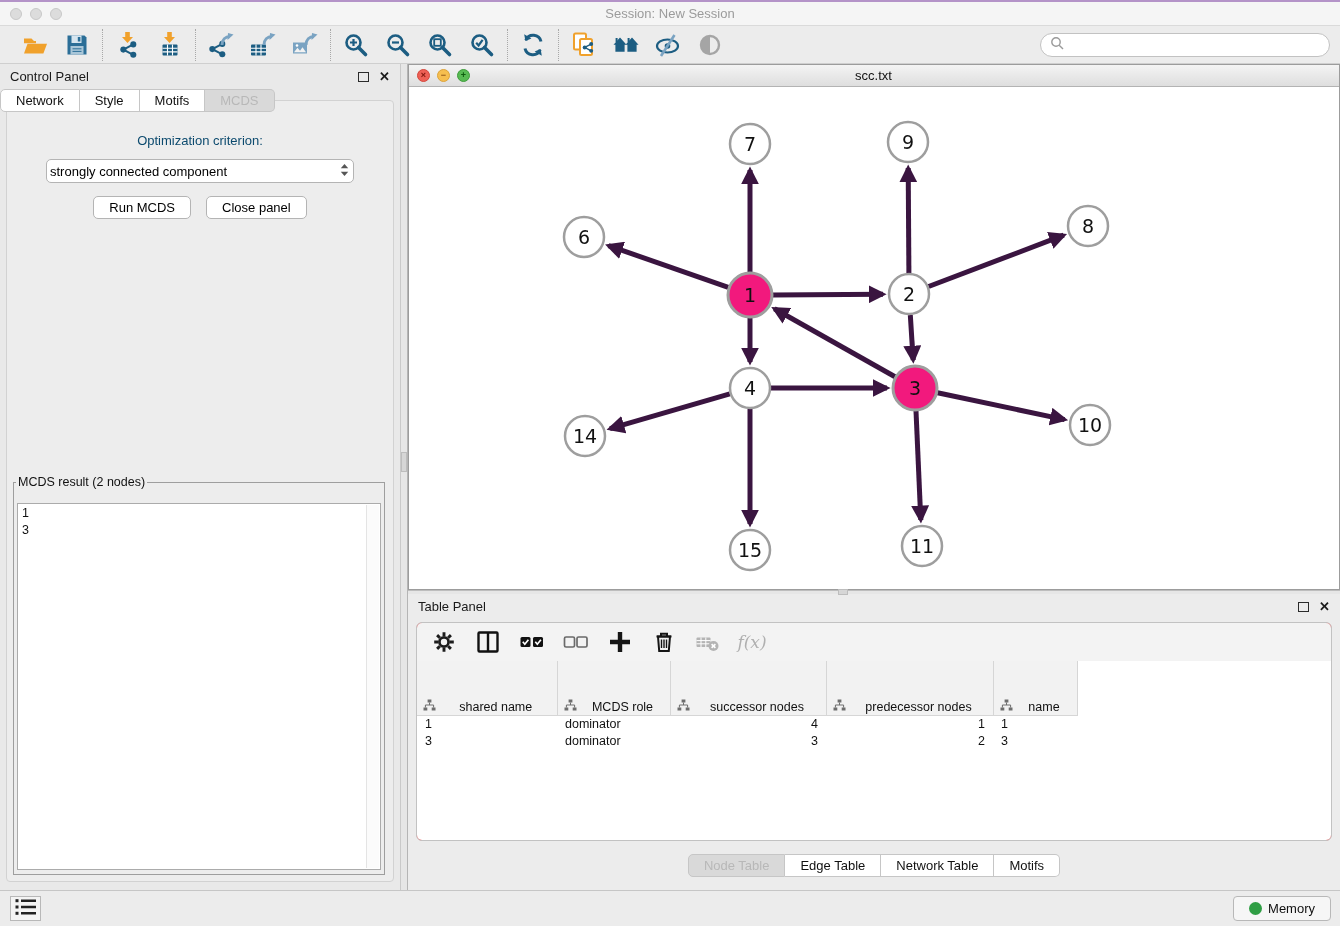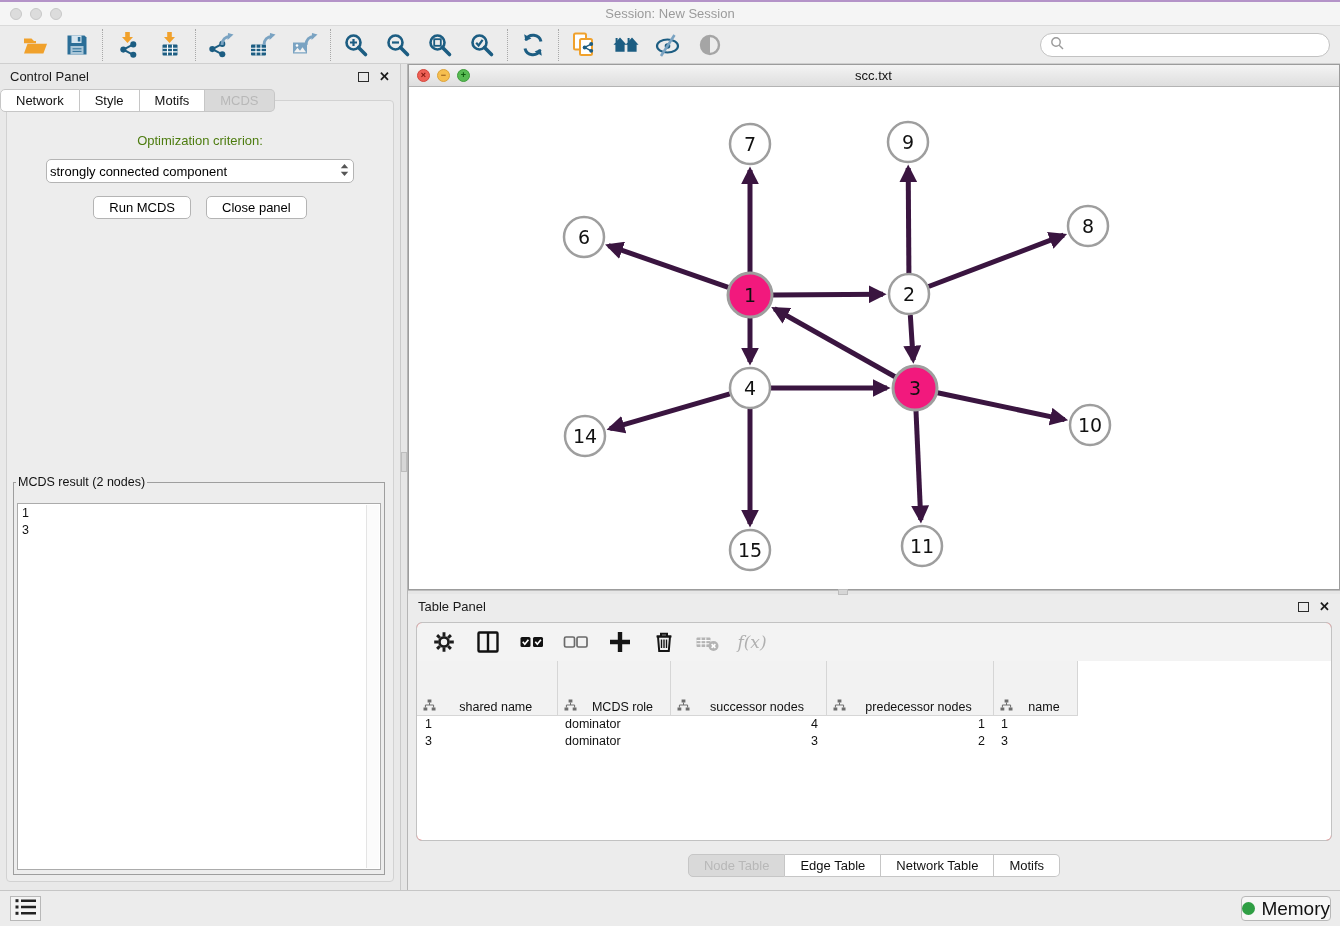--- a/index.html
+++ b/index.html
@@ -29,21 +29,21 @@
   .panel-header{height:25px;display:flex;align-items:center;padding:0 10px;font-size:13px;color:#1a1a1a;flex:none;}
   .win-btns{margin-left:auto;display:flex;gap:10px;align-items:center;}
   .float-ic{width:11px;height:10px;border:1.5px solid #2b2b2b;display:inline-block;cursor:pointer;}
   .close-ic{font-size:13px;font-weight:bold;color:#1a1a1a;line-height:1;cursor:pointer;}
   .cp-tabs{display:flex;position:relative;z-index:2;flex:none;}
   .seg{font-size:13px;padding:3px 15px;background:#fff;border:1px solid #c6c6c6;border-left:none;color:#111;cursor:pointer;white-space:nowrap;}
   .seg:first-child{border-left:1px solid #c6c6c6;border-radius:5px 0 0 5px;}
   .seg:last-child{border-radius:0 5px 5px 0;}
   .seg.active{background:#d9d9d9;color:#b8b8b8;}
   .cp-body{flex:1;margin:-12px 6px 8px 6px;background:#ededed;border:1px solid #d2d2d2;border-radius:4px;padding-top:12px;display:flex;flex-direction:column;align-items:center;position:relative;}
-  .opt-label{font-size:13px;color:#4d7c0f;margin:20px 0 11px 0;}
+  .opt-label{font-size:13px;color:#0c4a6e;margin:20px 0 11px 0;}
   .dropdown{width:308px;height:24px;background:#fff;border:1px solid #b4b4b4;border-radius:5px;display:flex;align-items:center;padding:0 4px 0 3px;font-size:13px;cursor:pointer;}
   .dropdown .dd-label{flex:1;}
   .cp-buttons{display:flex;gap:15px;margin:13px 0;}
   .btn{background:#fff;border:1px solid #b4b4b4;border-radius:5px;font-size:13px;padding:3px 15px;cursor:pointer;font-family:"Liberation Sans",sans-serif;}
   .result-box{position:absolute;left:6px;right:8px;top:374px;bottom:6px;border:1px solid #9e9e9e;margin:0;padding:2px;background:transparent;}
   .result-box legend{font-size:12.5px;padding:0 2px;color:#111;}
   .result-inner{position:absolute;left:3px;right:3px;top:14px;bottom:4px;background:#fff;border:1px solid #ababab;}
   .result-text{position:absolute;left:4px;top:1px;right:18px;bottom:0;font-size:12.5px;color:#111;white-space:pre-line;line-height:17px;}
   .result-scroll{position:absolute;right:1px;top:1px;bottom:1px;width:13px;background:#fbfbfb;border-left:1px solid #e4e4e4;}
 
@@ -79,21 +79,21 @@
   table.node-table .th-inner{display:flex;align-items:center;gap:5px;margin-top:38px;}
   table.node-table .th-inner .th-label{flex:1;text-align:center;}
   table.node-table td{height:17px;padding:0 8px;}
   td.al{text-align:left;} td.ar{text-align:right;}
   .tp-bottom{flex:1;display:flex;align-items:center;justify-content:center;}
   .tp-tabs{display:flex;}
 
   
   .footer{height:36px;flex:none;background:#ececec;border-top:1px solid #c6c6c6;display:flex;align-items:center;}
   .list-btn{margin-left:10px;width:31px;height:25px;background:#f4f4f4;border:1px solid #b8b8b8;display:flex;align-items:center;justify-content:center;cursor:pointer;}
-  .memory-btn{margin-left:auto;margin-right:9px;height:25px;background:#f6f6f6;border:1px solid #b8b8b8;border-radius:4px;display:flex;align-items:center;gap:6px;padding:0 0;font-size:19px;color:#111;cursor:pointer;font-family:"Liberation Sans",sans-serif;}
+  .memory-btn{margin-left:auto;margin-right:9px;height:25px;background:#f6f6f6;border:1px solid #b8b8b8;border-radius:4px;display:flex;align-items:center;gap:6px;padding:0 15px;font-size:13px;color:#111;cursor:pointer;font-family:"Liberation Sans",sans-serif;}
   .mem-dot{width:13px;height:13px;border-radius:50%;background:#2f9e44;display:inline-block;}
 </style>
 </head>
 <body>
 
 <div class="window">
 
   <div class="titlebar">
     <div class="tl-dots">
       <span class="tl-dot"></span>

